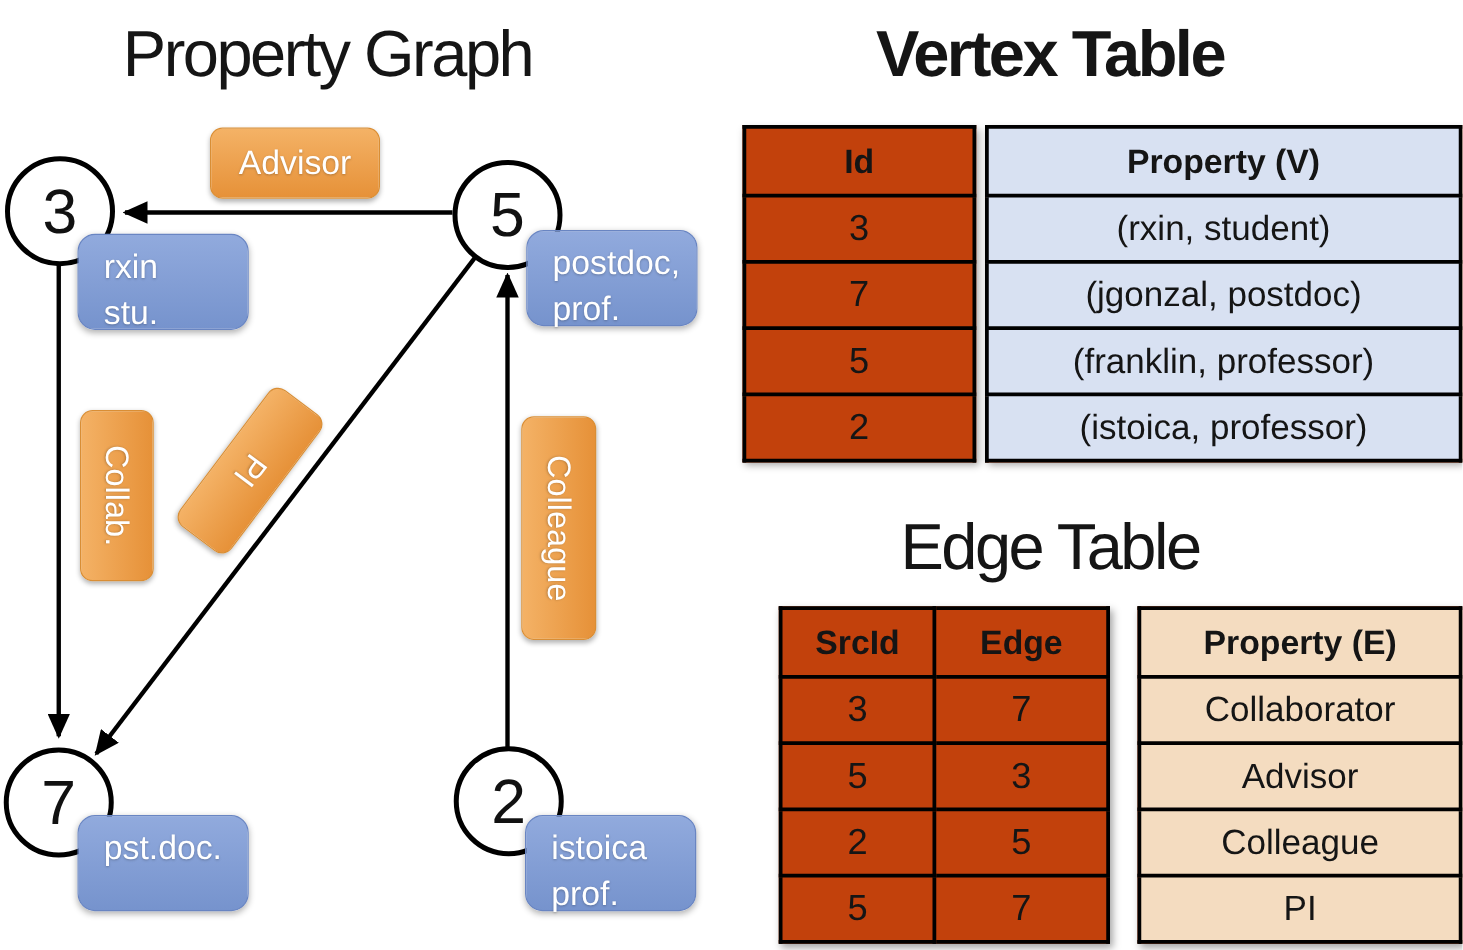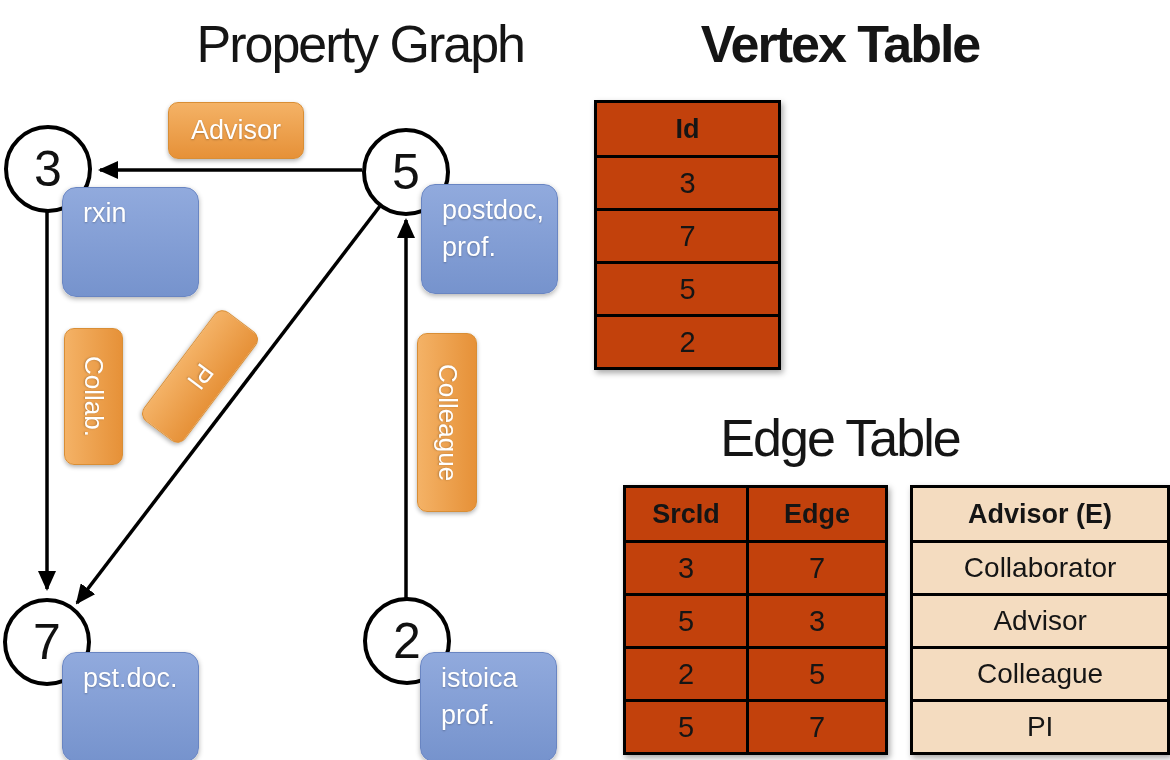--- a/index.html
+++ b/index.html
@@ -4,21 +4,21 @@
 <style>
   html,body{margin:0;padding:0;}
   body{
     width:1170px;height:760px;overflow:hidden;background:#ffffff;
     font-family:"Liberation Sans", sans-serif;position:relative;
   }
   .title{
     position:absolute;text-align:center;color:#151515;
     font-size:52px;font-weight:300;letter-spacing:-2px;white-space:nowrap;
   }
-  #pg-title{left:0;top:14px;width:524px;text-align:right;}
+  #pg-title{left:0;top:14px;width:524px;}
   #vt-title{left:560px;top:14px;width:560px;font-weight:bold;}
   #et-title{left:560px;top:408px;width:560px;}
 
   
   #graph-svg{position:absolute;left:0;top:0;z-index:1;}
   .node{
     position:absolute;width:80px;height:80px;border:4px solid #000;border-radius:50%;
     background:#ffffff;z-index:2;display:flex;align-items:center;justify-content:center;
     font-size:50px;font-weight:300;color:#111;
   }
@@ -31,21 +31,21 @@
   }
   .pill.vert{
     writing-mode:vertical-rl;
     background:linear-gradient(to right,var(--pill-light),var(--pill-dark));
   }
   #pill-advisor{left:168px;top:102px;width:134px;height:55px;}
   #pill-collab{left:64px;top:328px;width:57px;height:135px;font-size:26px;}
   #pill-colleague{left:417px;top:333px;width:58px;height:177px;font-size:26px;}
   #pill-pi{left:174px;top:308px;width:50px;height:135px;transform:rotate(37deg);font-size:26px;}
   .propbox{
-    position:absolute;z-index:4;width:137px;height:110px;box-sizing:border-box;
+    position:absolute;z-index:4;width:137px;height:77px;box-sizing:border-box;
     background:linear-gradient(to bottom,var(--nodebox-light),var(--nodebox-dark));
     border:1px solid var(--nodebox-border);border-radius:14px;
     color:#fff;font-size:27px;line-height:37px;padding:7px 0 0 20px;
     text-shadow:0 1px 2px rgba(0,0,0,0.25);box-shadow:0 2px 5px rgba(0,0,0,0.3);
   }
   #box-rxin{left:62px;top:187px;}
   #box-franklin{left:421px;top:184px;}
   #box-jgonzal{left:62px;top:652px;}
   #box-istoica{left:420px;top:652px;}
 
@@ -105,20 +105,21 @@
 </div>
 <div class="pill vert" id="pill-pi">
   <span>PI</span>
 </div>
 <div class="pill vert" id="pill-colleague">
   <span>Colleague</span>
 </div>
 
 <div class="propbox" id="box-rxin">
   <div>rxin</div>
+  <div>stu.</div>
 </div>
 <div class="propbox" id="box-franklin">
   <div>postdoc,</div>
   <div>prof.</div>
 </div>
 <div class="propbox" id="box-jgonzal">
   <div>pst.doc.</div>
 </div>
 <div class="propbox" id="box-istoica">
   <div>istoica</div>
@@ -138,20 +139,39 @@
           <td>7</td>
         </tr>
     <tr>
           <td>5</td>
         </tr>
     <tr>
           <td>2</td>
         </tr>
   </tbody>
     </table>
+  <table id="vertex-prop-table">
+    <tbody>
+        <tr>
+      <th>Property (V)</th>
+    </tr>
+    <tr>
+          <td>(rxin, student)</td>
+        </tr>
+    <tr>
+          <td>(jgonzal, postdoc)</td>
+        </tr>
+    <tr>
+          <td>(franklin, professor)</td>
+        </tr>
+    <tr>
+          <td>(istoica, professor)</td>
+        </tr>
+  </tbody>
+    </table>
 </div>
 
 <div class="tblwrap" id="edge-tables">
   <table id="edge-src-table">
     <tbody>
         <tr>
       <th class="src">SrcId</th>
       <th class="dst">Edge</th>
     </tr>
     <tr>
@@ -168,21 +188,21 @@
     </tr>
     <tr>
       <td class="src">5</td>
       <td class="dst">7</td>
     </tr>
   </tbody>
     </table>
   <table id="edge-prop-table">
     <tbody>
         <tr>
-      <th>Advisor (E)</th>
+      <th>Property (E)</th>
     </tr>
     <tr>
           <td>Collaborator</td>
         </tr>
     <tr>
           <td>Advisor</td>
         </tr>
     <tr>
           <td>Colleague</td>
         </tr>

